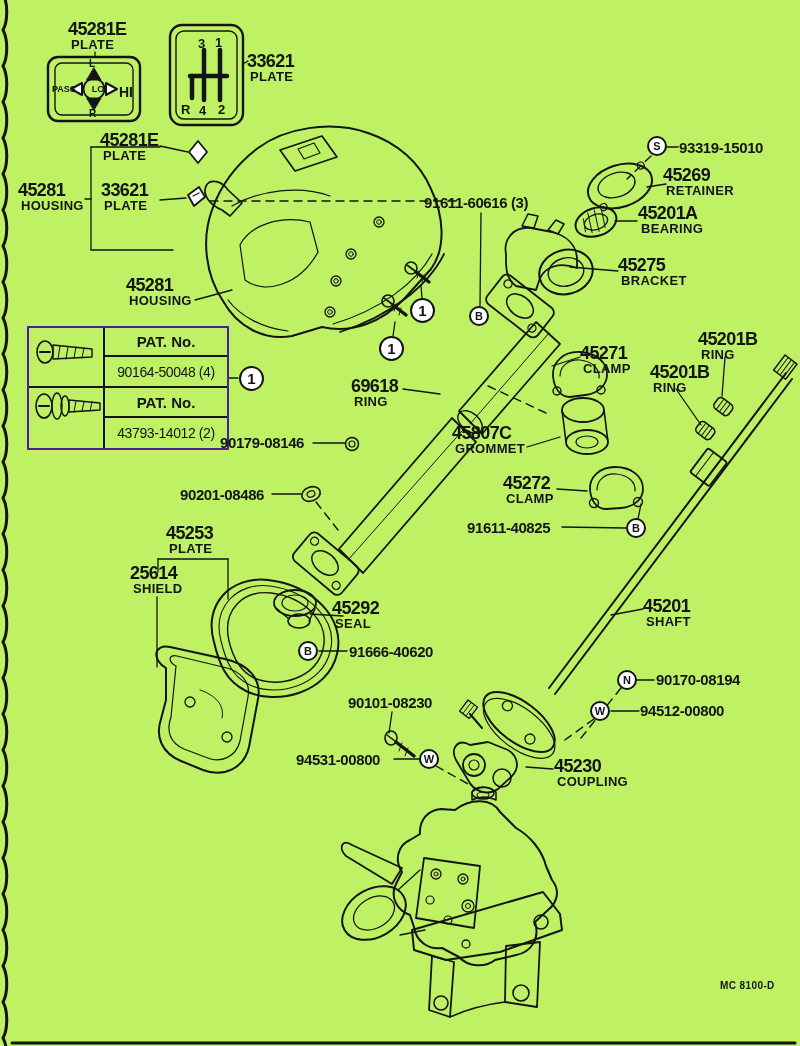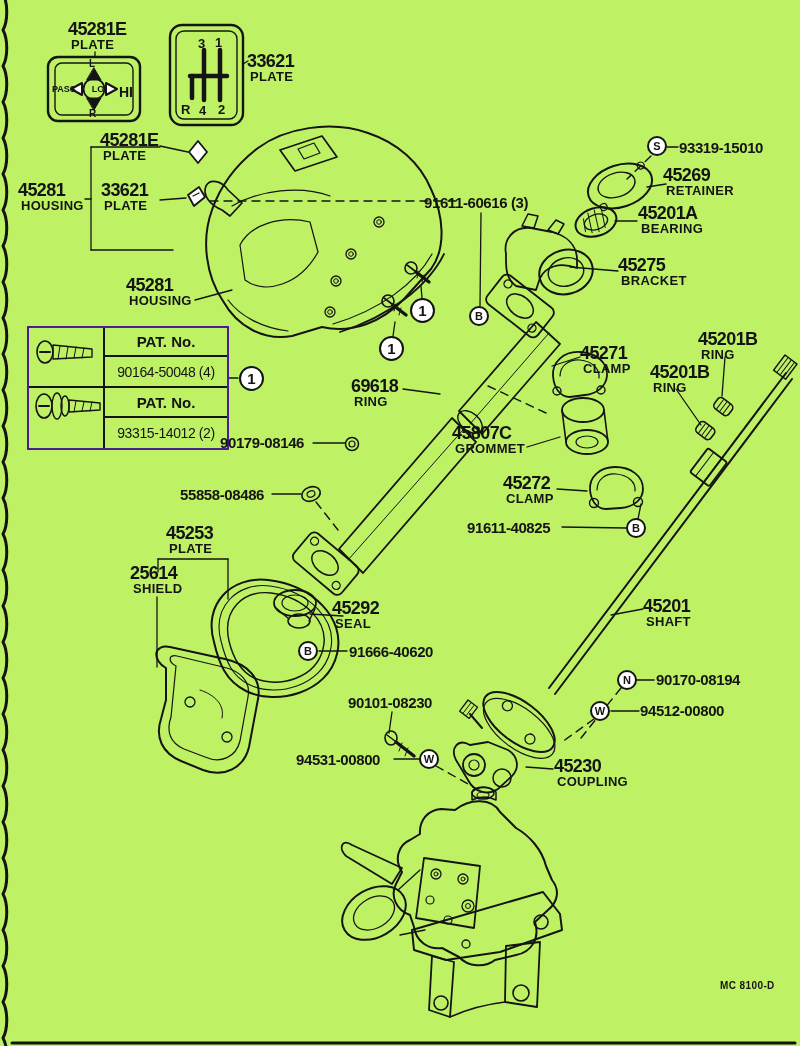--- a/index.html
+++ b/index.html
@@ -447,21 +447,21 @@
       <div class="nm">SHAFT</div>
     </div>
 <div class="lbl" style="left:554px;top:757px">
       <div class="no">45230</div>
       <div class="nm">COUPLING</div>
     </div>
 
 <div class="pn" style="left:679px;top:139px">93319-15010</div>
 <div class="pn" style="left:424px;top:194px">91611-60616 (3)</div>
 <div class="pn" style="left:220px;top:434px">90179-08146</div>
-<div class="pn" style="left:180px;top:486px">55858-08486</div>
+<div class="pn" style="left:180px;top:486px">90201-08486</div>
 <div class="pn" style="left:467px;top:519px">91611-40825</div>
 <div class="pn" style="left:349px;top:643px">91666-40620</div>
 <div class="pn" style="left:348px;top:694px">90101-08230</div>
 <div class="pn" style="left:296px;top:751px">94531-00800</div>
 <div class="pn" style="left:656px;top:671px">90170-08194</div>
 <div class="pn" style="left:640px;top:702px">94512-00800</div>
 
 <div class="callout co-s" style="left:647px;top:136px">S</div>
 <div class="callout co-s" style="left:469px;top:306px">B</div>
 <div class="callout co-s" style="left:626px;top:518px">B</div>
@@ -487,19 +487,19 @@
 
 <div class="pat-table">
   <div class="pat-icon rb"></div>
   <div class="pat-right rb">
     <div class="pat-h">PAT. No.</div>
     <div class="pat-v">90164-50048 (4)</div>
   </div>
   <div class="pat-icon"></div>
   <div class="pat-right">
     <div class="pat-h">PAT. No.</div>
-    <div class="pat-v">93315-14012 (2)</div>
+    <div class="pat-v">43793-14012 (2)</div>
   </div>
 </div>
 
 <div class="footer-code">MC 8100-D</div>
 
 </div>
 
 </body></html>

